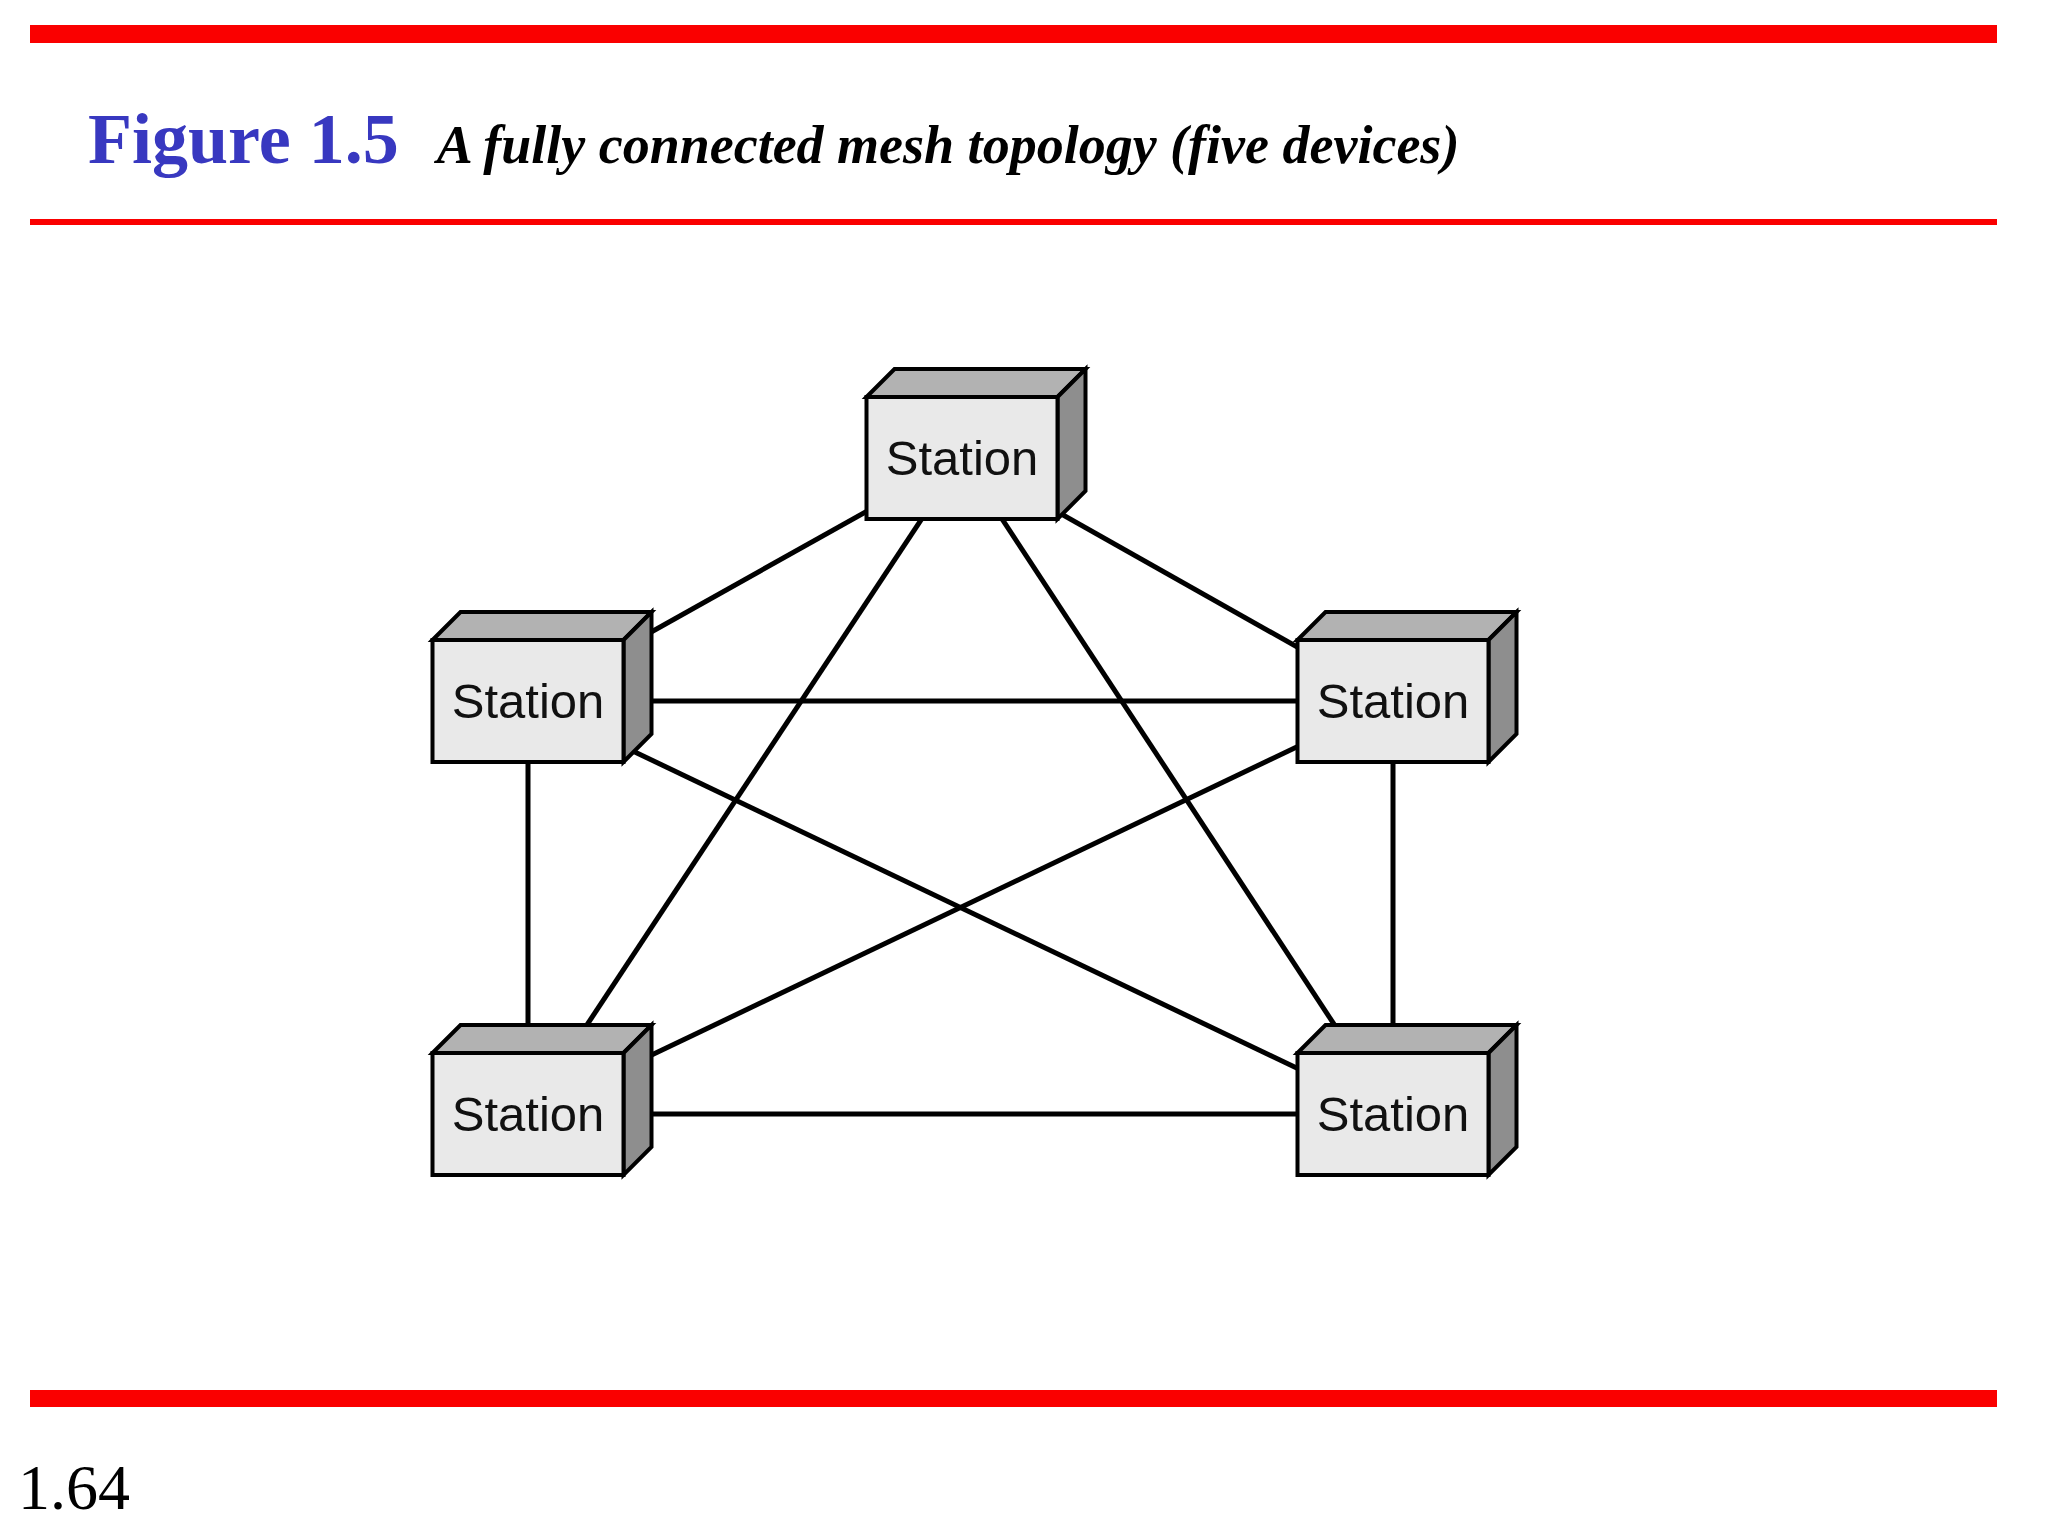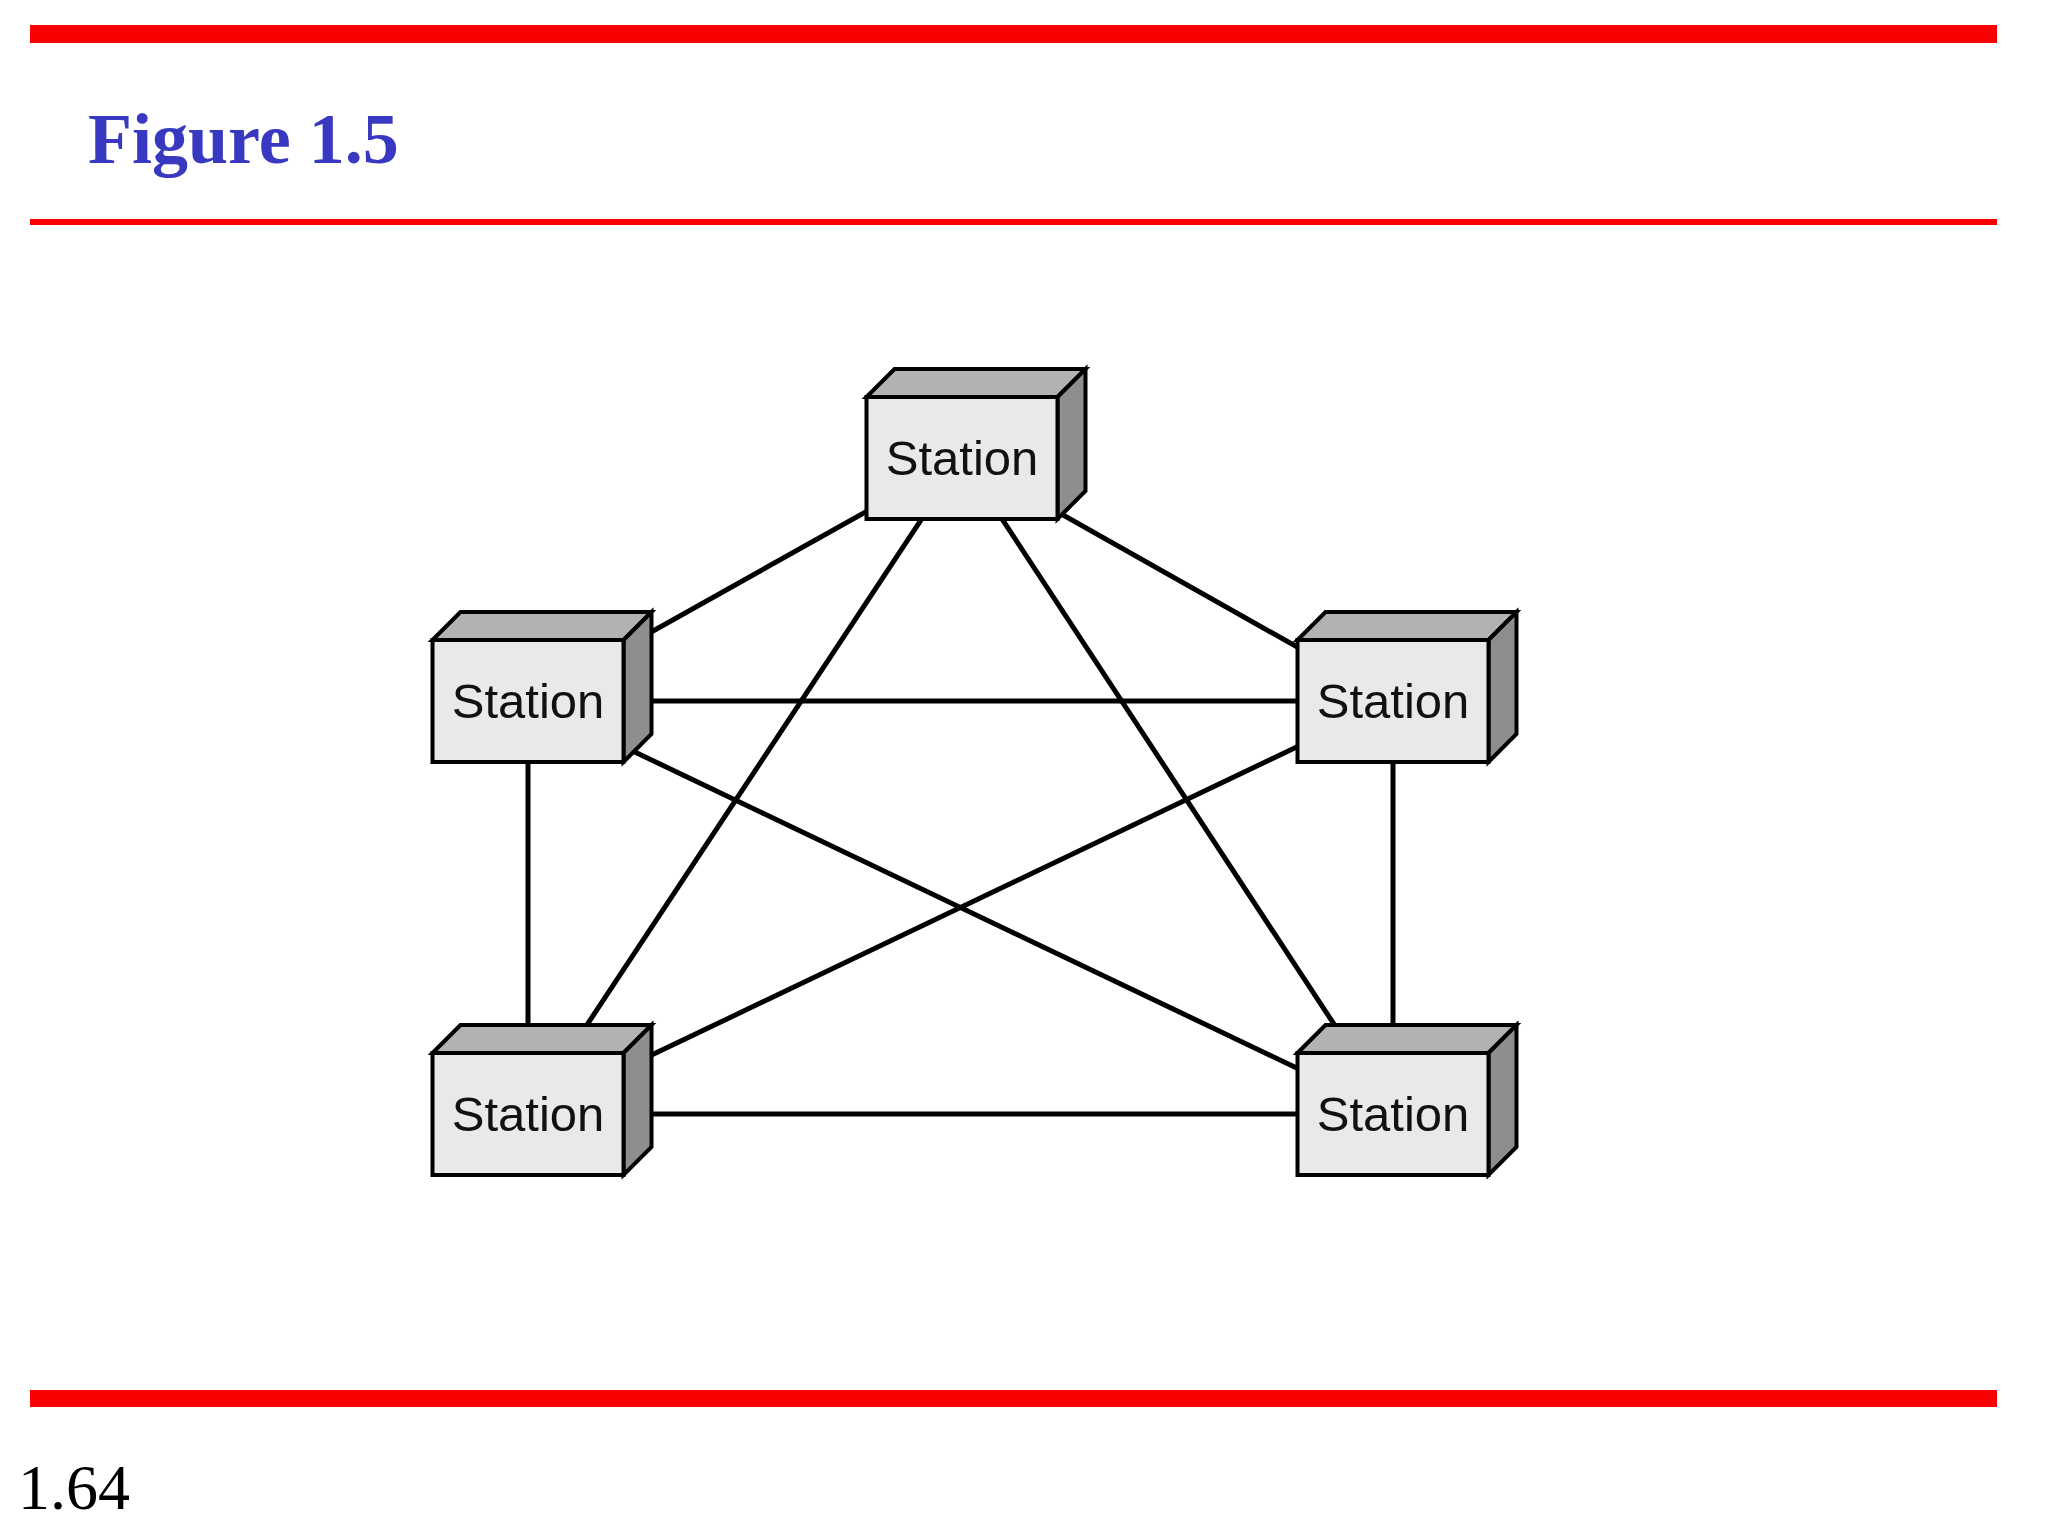--- a/index.html
+++ b/index.html
@@ -99,20 +99,21 @@
 </style>
 </head>
 <body>
 
 <div class="slide">
 
   <div class="bar bar-top"></div>
 
   <div class="title-row">
     <span class="figure-label">Figure 1.5</span>
+    <span class="figure-caption">A fully connected mesh topology (five devices)</span>
   </div>
 
   <div class="bar title-rule"></div>
 
   <svg class="diagram" viewBox="0 0 2048 1536" xmlns="http://www.w3.org/2000/svg">
 
     <g>
         <line x1="962" y1="458" x2="528" y2="701" class="link"></line>
         <line x1="962" y1="458" x2="1393" y2="701" class="link"></line>
         <line x1="962" y1="458" x2="528" y2="1114" class="link"></line>

